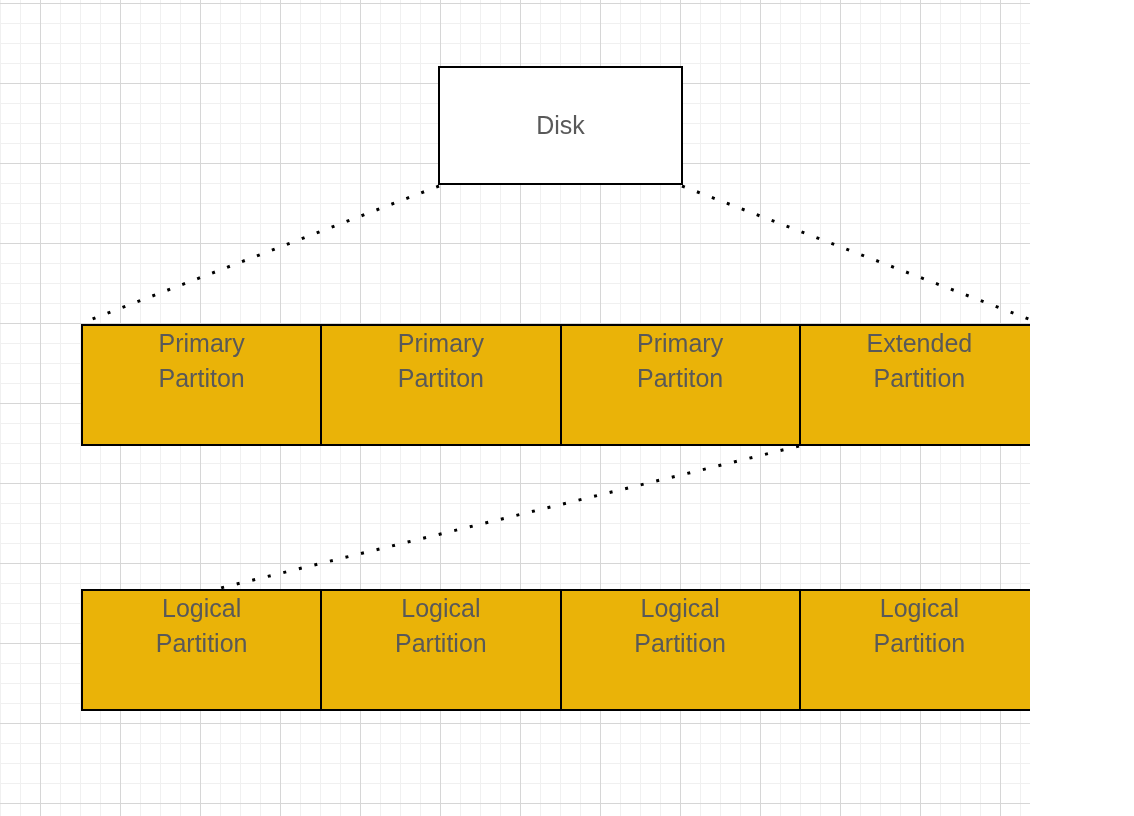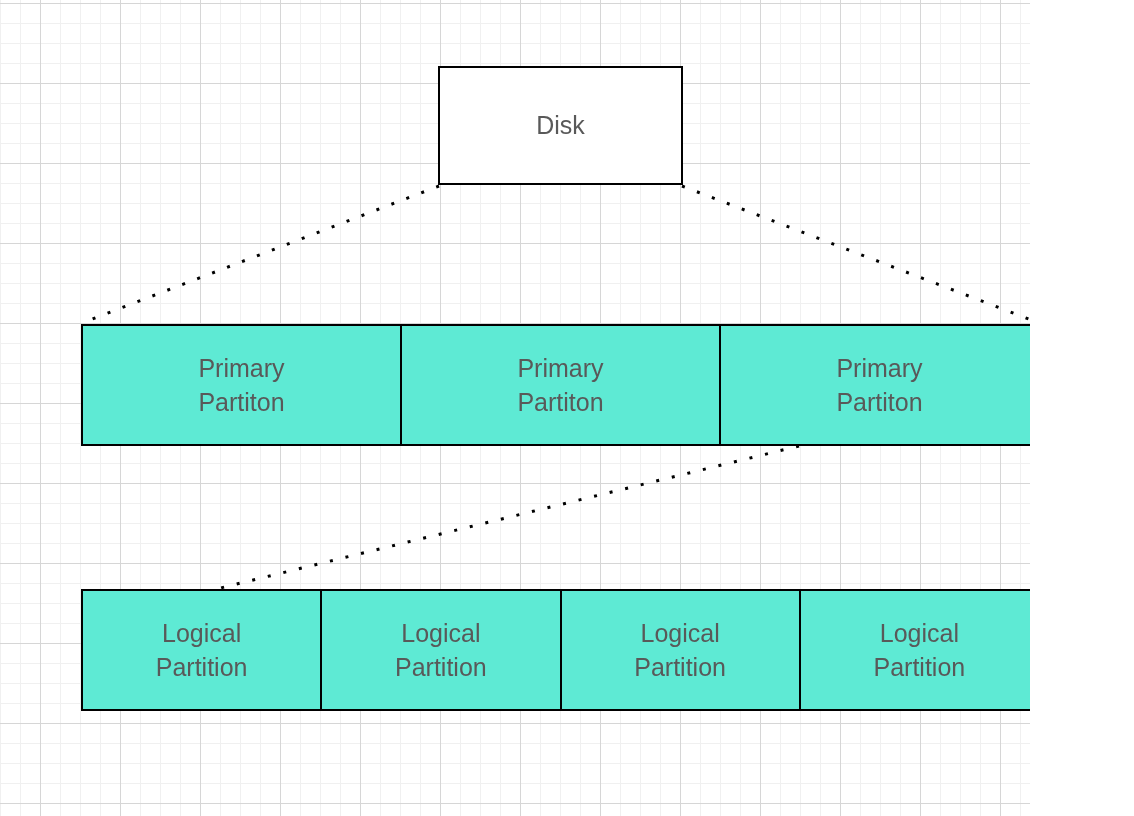--- a/index.html
+++ b/index.html
@@ -54,23 +54,22 @@
     border: 2px solid #000000;
     background: #ffffff;
     display: flex;
   }
   .row-partitions { top: 324px; }
   .row-logical    { top: 589px; }
   .cell {
     flex: 1 1 0;
     box-sizing: border-box;
     display: flex;
-    align-items: center;
     justify-content: center;
-    background: #5eead4;
+    background: #eab308;
   }
   .cell + .cell { border-left: 2px solid #000000; }
   .label {
     color: #595959;
     font-size: 25px;
     line-height: 1.38;
     text-align: center;
   }
   .cell .label { max-width: 160px; }
 </style>
@@ -93,20 +92,23 @@
   <div class="row row-partitions">
     <div class="cell">
       <span class="label">Primary Partiton</span>
     </div>
     <div class="cell">
       <span class="label">Primary Partiton</span>
     </div>
     <div class="cell">
       <span class="label">Primary Partiton</span>
     </div>
+    <div class="cell">
+      <span class="label">Extended Partition</span>
+    </div>
   </div>
 
   <div class="row row-logical">
     <div class="cell">
       <span class="label">Logical Partition</span>
     </div>
     <div class="cell">
       <span class="label">Logical Partition</span>
     </div>
     <div class="cell">

